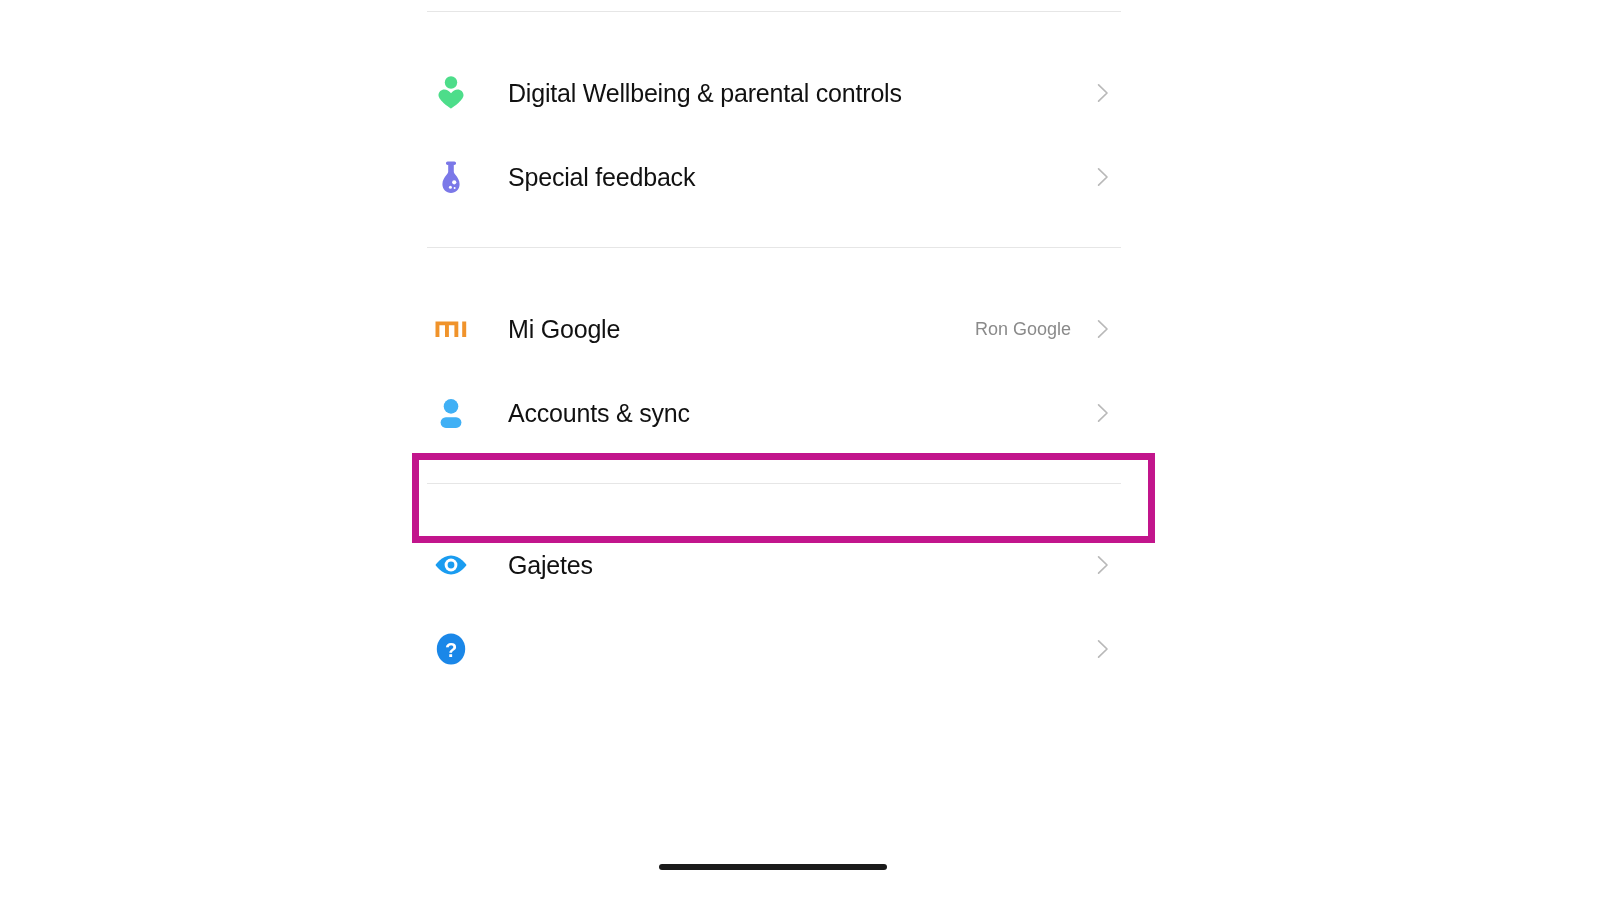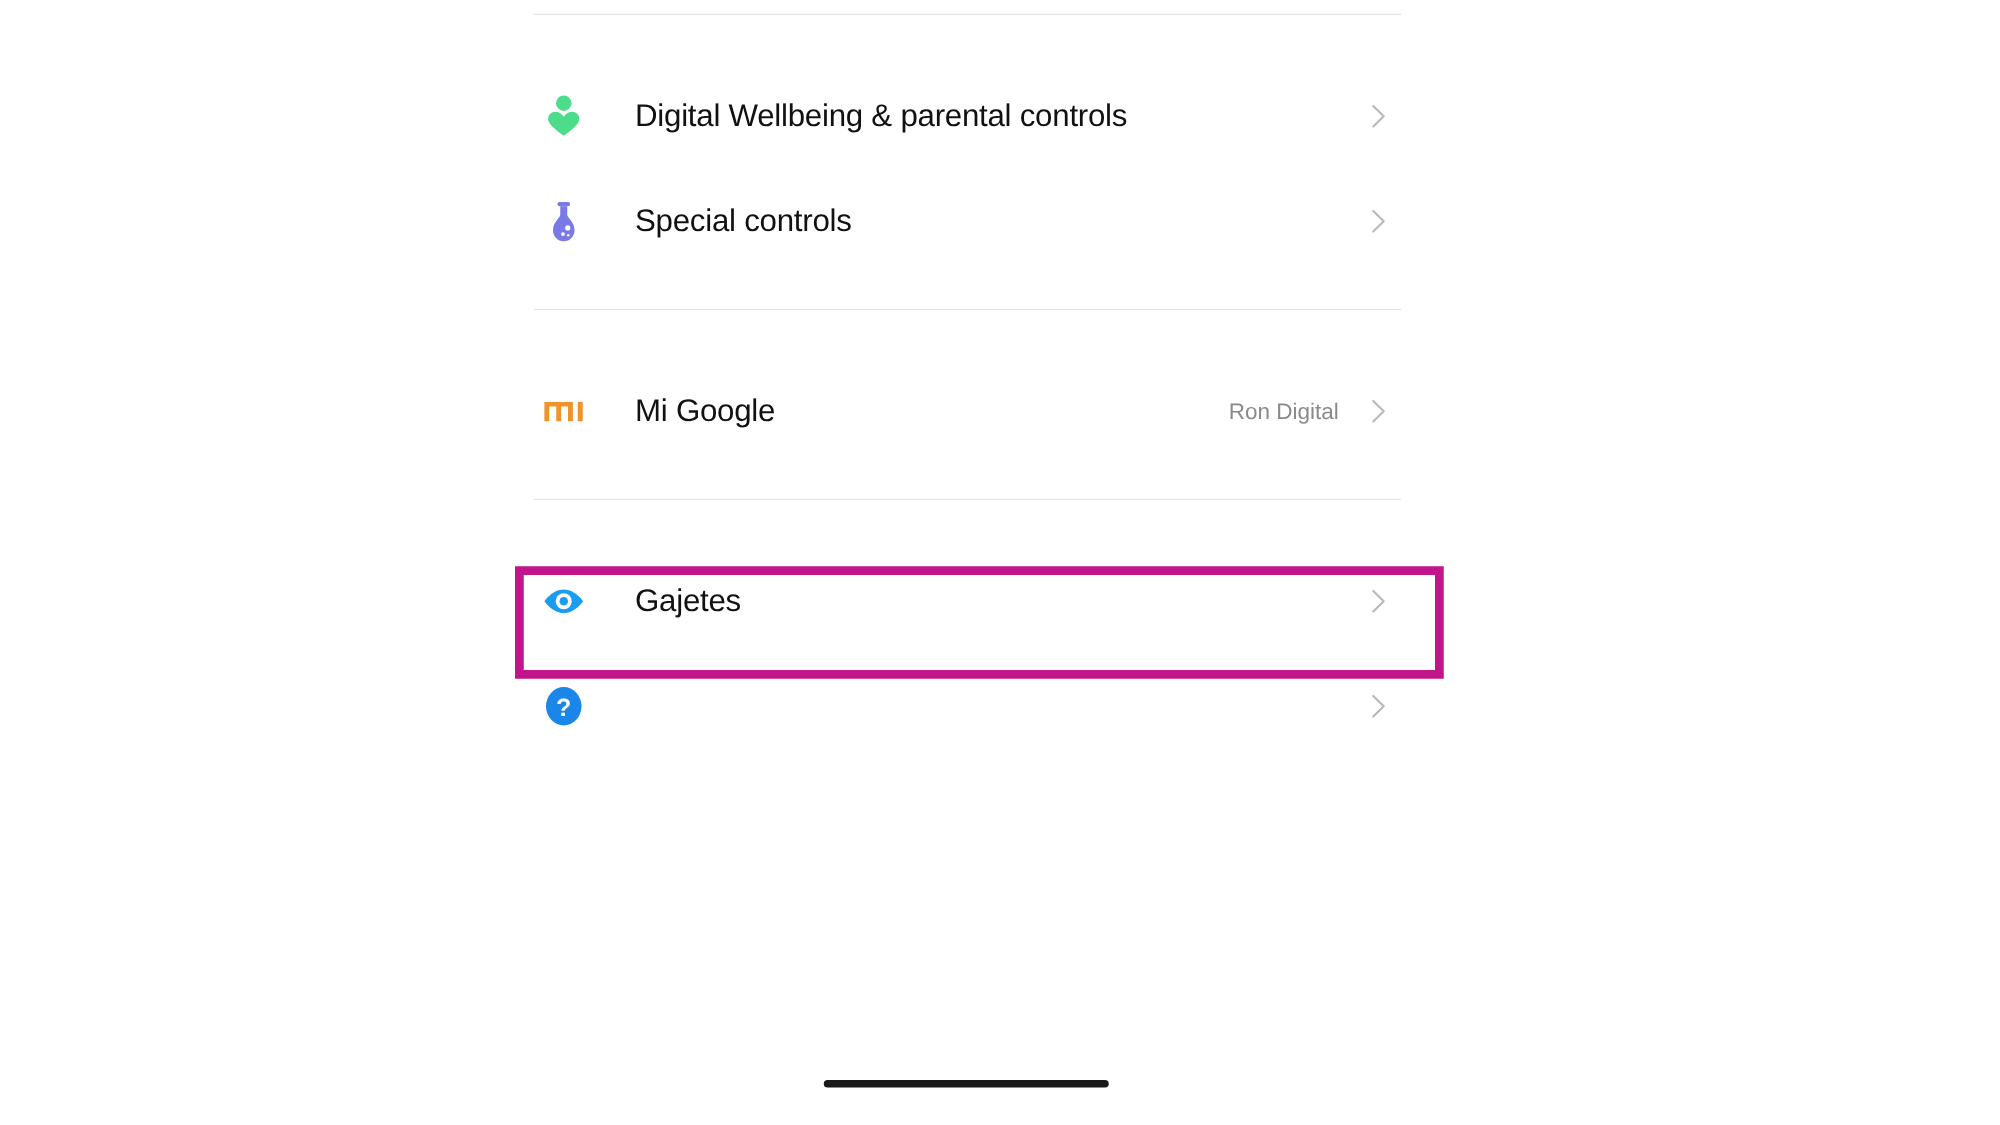--- a/index.html
+++ b/index.html
@@ -142,21 +142,21 @@
     <div class="row">
       <span class="icon-wrap">
         <svg width="40" height="40" viewBox="0 0 40 40">
           <rect x="15" y="4.5" width="10" height="3.4" rx="1.6" fill="#7b78e8"></rect>
           <path d="M17.2 7.9 L17.2 14.5 C17.2 15.6 16.6 16.4 15.8 17.4 C13.2 20.6 11.4 23.3 11.4 27.2 C11.4 32.1 15.2 36 20 36 C24.8 36 28.6 32.1 28.6 27.2 C28.6 23.3 26.8 20.6 24.2 17.4 C23.4 16.4 22.8 15.6 22.8 14.5 L22.8 7.9 Z" fill="#7b78e8"></path>
           <circle cx="23.2" cy="25.3" r="2.1" fill="#ffffff"></circle>
           <circle cx="19.4" cy="30.2" r="1.5" fill="#ffffff"></circle>
           <circle cx="23.6" cy="31.1" r="1.0" fill="#ffffff"></circle>
         </svg>
       </span>
-      <span class="label">Special controls</span>
+      <span class="label">Special feedback</span>
       <span class="spacer"></span>
       <span class="chev">
         <svg width="24" height="24" viewBox="0 0 24 24">
           <path d="M8.6 3.8 L17 12 L8.6 20.2" fill="none" stroke="#b9b9b9" stroke-width="1.7" stroke-linecap="round" stroke-linejoin="round"></path>
         </svg>
       </span>
     </div>
 
     <div class="gap-md"></div>
     <div class="divider"></div>
@@ -165,29 +165,44 @@
 
     <div class="row">
       <span class="icon-wrap">
         <svg width="40" height="40" viewBox="0 0 40 40">
           <path d="M4.5 12.5 L4.5 28 L8.4 28 L8.4 16.2 L14.0 16.2 L14.0 28 L17.9 28 L17.9 16.2 L23.4 16.2 L23.4 28 L27.3 28 L27.3 12.5 Z" fill="#f0932b"></path>
           <rect x="31.2" y="12.5" width="4.0" height="15.5" fill="#f0932b"></rect>
         </svg>
       </span>
       <span class="label">Mi Google</span>
       <span class="spacer"></span>
-      <span class="value">Ron Digital</span>
-      <span class="chev">
-        <svg width="24" height="24" viewBox="0 0 24 24">
-          <path d="M8.6 3.8 L17 12 L8.6 20.2" fill="none" stroke="#b9b9b9" stroke-width="1.7" stroke-linecap="round" stroke-linejoin="round"></path>
-        </svg>
-      </span>
-    </div>
-
-
+      <span class="value">Ron Google</span>
+      <span class="chev">
+        <svg width="24" height="24" viewBox="0 0 24 24">
+          <path d="M8.6 3.8 L17 12 L8.6 20.2" fill="none" stroke="#b9b9b9" stroke-width="1.7" stroke-linecap="round" stroke-linejoin="round"></path>
+        </svg>
+      </span>
+    </div>
+
+
+    <div class="row">
+      <span class="icon-wrap">
+        <svg width="40" height="40" viewBox="0 0 40 40">
+          <circle cx="20" cy="13.4" r="7.3" fill="#40b0f5"></circle>
+          <rect x="9.6" y="24.3" width="20.8" height="10.6" rx="5.3" fill="#40b0f5"></rect>
+        </svg>
+      </span>
+      <span class="label">Accounts &amp; sync</span>
+      <span class="spacer"></span>
+      <span class="chev">
+        <svg width="24" height="24" viewBox="0 0 24 24">
+          <path d="M8.6 3.8 L17 12 L8.6 20.2" fill="none" stroke="#b9b9b9" stroke-width="1.7" stroke-linecap="round" stroke-linejoin="round"></path>
+        </svg>
+      </span>
+    </div>
 
     <div class="gap-md"></div>
     <div class="divider"></div>
 
     <div class="gap-lg"></div>
 
     <div class="row">
       <span class="icon-wrap">
         <svg width="40" height="40" viewBox="0 0 40 40">
           <path d="M20 10.5 C29.2 10.5 35.5 20 35.5 20 C35.5 20 29.2 29.5 20 29.5 C10.8 29.5 4.5 20 4.5 20 C4.5 20 10.8 10.5 20 10.5 Z" fill="#1a9cf0"></path>

